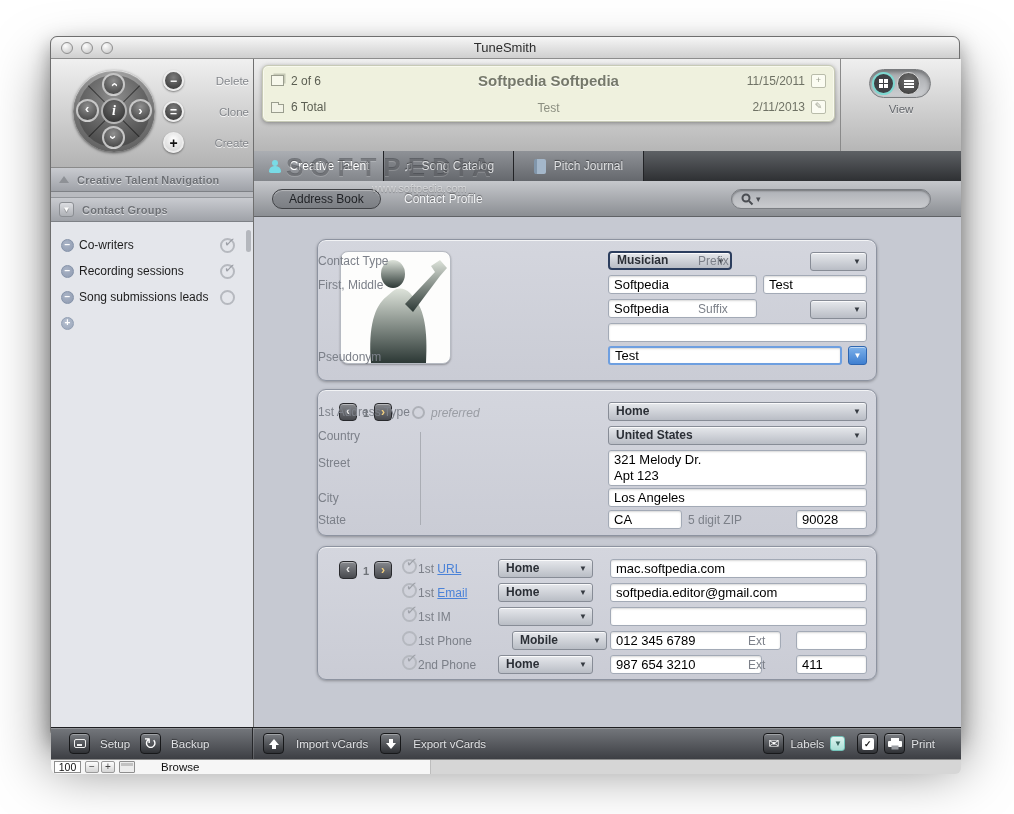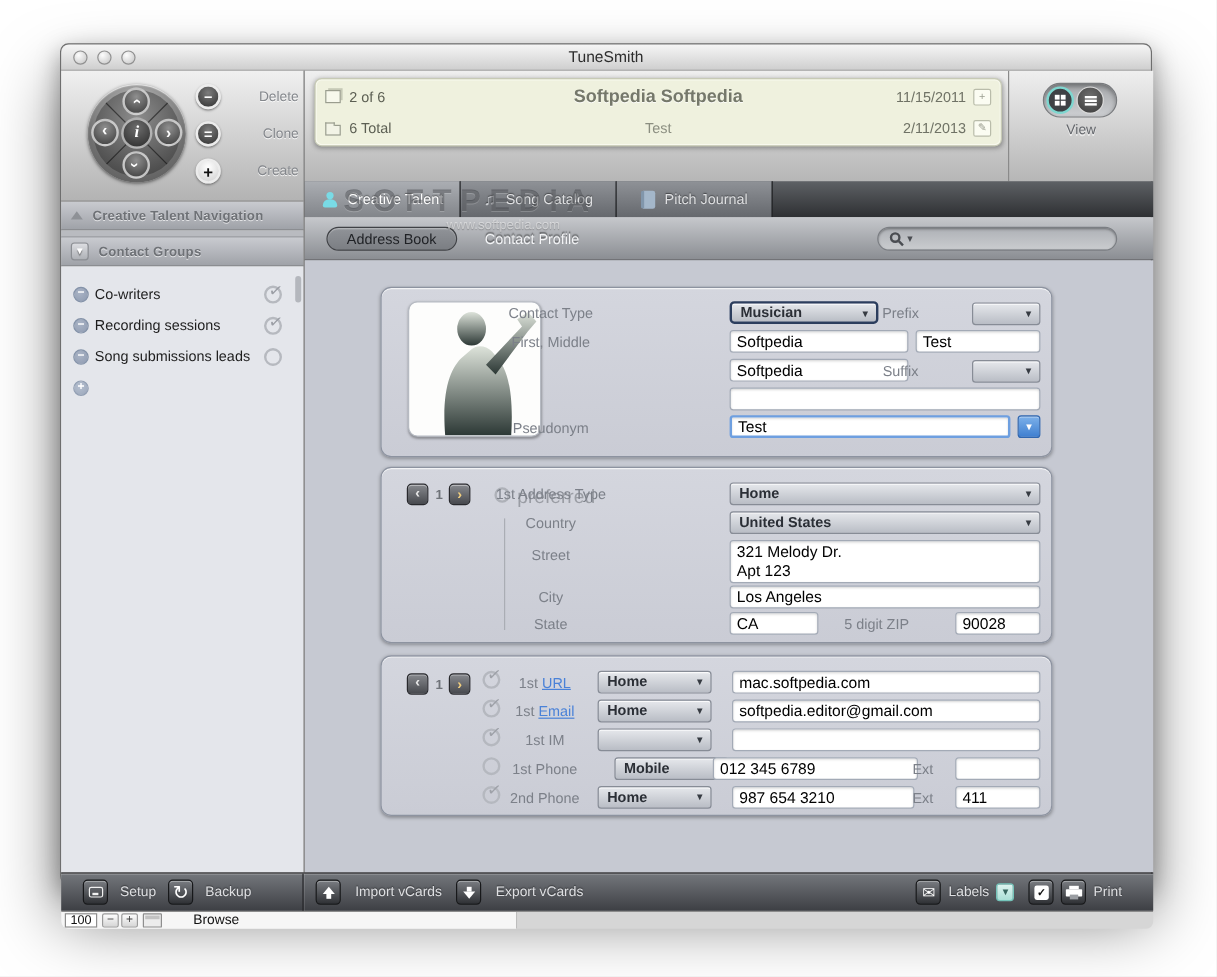--- a/index.html
+++ b/index.html
@@ -83,31 +83,31 @@
 .ab-pill{position:absolute;left:18px;top:8px;height:20px;padding:0 16px;border-radius:11px;background:linear-gradient(#909398,#7b7e83);border:1px solid #404246;box-shadow:inset 0 1px 1px rgba(255,255,255,.35);font-size:12px;color:#1f2125;line-height:18px}
 .cp-label{position:absolute;left:150px;top:11px;font-size:12px;color:#f3f4f6;text-shadow:0 -1px 1px rgba(0,0,0,.45)}
 .wm-small{position:absolute;left:118px;top:1px;font-size:11px;color:rgba(255,255,255,.48);text-shadow:0 1px 1px rgba(0,0,0,.25);pointer-events:none}
 .searchbox{position:absolute;right:30px;top:8px;width:200px;height:20px;border-radius:10px;background:linear-gradient(#aeb1b6,#cacccf);border:1px solid #7b7e83;box-shadow:inset 0 1px 2px rgba(0,0,0,.35);display:flex;align-items:center;padding:0 8px;gap:2px}
 .searchbox input{flex:1;border:none;background:transparent;outline:none;font-size:12px;color:#222;font-family:inherit}
 .scaret{font-size:9px;color:#4a4d52;line-height:1}
 
 .content{flex:1;background:#c6c9d2;position:relative}
 .panel{position:absolute;left:63px;width:560px;background:linear-gradient(#d4d6de,#caccd5);border:1px solid #8d93a0;border-radius:9px;box-shadow:0 1px 3px rgba(0,0,0,.3),inset 0 1px 0 rgba(255,255,255,.7)}
 .p1{top:22px;height:142px}.p2{top:172px;height:147px}.p3{top:329px;height:134px}
-.flabel{position:absolute;font-size:12px;color:#7c8089;text-align:center}
+.flabel{position:absolute;font-size:12px;color:#7c8089;text-align:left}
 .inp{position:absolute;height:19px;background:#fff;border:1px solid #a3aab6;border-radius:3px;font-size:13px;color:#000;padding:0 5px;font-family:inherit;box-shadow:inset 0 1px 2px rgba(0,0,0,.16);outline:none}
 .dd{position:absolute;height:19px;background:linear-gradient(#e6e8ec,#b9bdc5);border:1px solid #878c96;border-radius:3px;font-weight:bold;font-size:12px;color:#2b2f36;line-height:17px;padding:0 18px 0 7px;box-shadow:inset 0 1px 0 rgba(255,255,255,.8);white-space:nowrap;overflow:hidden}
 .dd .car{position:absolute;right:5px;top:5px;font-size:8px;color:#363b42;line-height:1}
 .dd.focused{border:2px solid #2c3e5e;border-radius:4px;line-height:15px}
 .photo{position:absolute;left:22px;top:11px;width:111px;height:113px;background:#fdfdfc;border:1px solid #b6bac2;border-radius:8px;box-shadow:0 1px 2px rgba(0,0,0,.3);overflow:hidden}
 .navsq{position:absolute;width:18px;height:18px;border-radius:4px;background:linear-gradient(#87898e,#47494e);border:1px solid #28292d;box-shadow:inset 0 1px 0 rgba(255,255,255,.4);color:#e8e8e8;font-weight:bold;font-size:12px;display:flex;align-items:center;justify-content:center;line-height:1}
 .navsq.gold{color:#f2cf7e}
 .navidx{position:absolute;font-size:11px;font-weight:bold;color:#6f7379}
 .radio{position:absolute;width:13px;height:13px;border-radius:50%;border:2px solid #aeb1b8}
-.pref{position:absolute;font-size:16px;color:#9a9da4}
+.pref{position:absolute;font-style:italic;font-size:12px;color:#9a9da4}
 .vline{position:absolute;width:1px;background:#aaadb4}
 .ckc{position:absolute;width:15px;height:15px;border-radius:50%;border:2px solid #b5b8bf;color:#9ea1a8}
 .ckc .ck{position:absolute;left:2px;top:-7px;font-size:14px;transform:rotate(8deg)}
 .linklab{color:#4a82d8;text-decoration:underline}
 .bluebtn{position:absolute;width:19px;height:19px;border-radius:3px;background:linear-gradient(#7db1ea,#3f7fd0);border:1px solid #2f66b0;color:#fff;display:flex;align-items:center;justify-content:center;font-size:8px;box-shadow:inset 0 1px 0 rgba(255,255,255,.5)}
 .inp.bluefocus{border:2px solid #6e9fe0}
 .street{line-height:16px;white-space:pre-line;padding-top:1px}
 
 .bottombar{position:absolute;left:0;top:690px;width:910px;height:32px;background:linear-gradient(#74777c,#3d3f44);border-top:1px solid #1e1f22;box-shadow:inset 0 1px 0 rgba(255,255,255,.22);display:flex;align-items:center}
 .bb-left{width:202px;height:100%;border-right:1px solid #26272a;box-shadow:1px 0 0 rgba(255,255,255,.15);display:flex;align-items:center;gap:10px;padding-left:18px}
@@ -374,21 +374,21 @@
         <span class="ckc" style="left:84px;top:60px">
             <span class="ck">✓</span>
           </span>
         <span class="flabel" style="left:100px;top:63px;width:72px">1st IM</span>
         <div class="dd" style="left:180px;top:60px;width:95px"><span></span><span class="car">▼</span></div>
         <input class="inp" style="left: 292px; top: 60px; width: 257px;" value="">
 
         <span class="ckc" style="left:84px;top:84px"></span>
         <span class="flabel" style="left:100px;top:87px;width:72px">1st Phone</span>
         <div class="dd" style="left:194px;top:84px;width:95px"><span>Mobile</span><span class="car">▼</span></div>
-        <input class="inp" style="left: 276px; top: 84px; width: 171px;" value="012 345 6789">
+        <input class="inp" style="left: 292px; top: 84px; width: 171px;" value="012 345 6789">
         <span class="flabel" style="left:430px;top:87px;width:42px">Ext</span>
         <input class="inp" style="left: 478px; top: 84px; width: 71px;" value="">
 
         <span class="ckc" style="left:84px;top:108px">
             <span class="ck">✓</span>
           </span>
         <span class="flabel" style="left:100px;top:111px;width:72px">2nd Phone</span>
         <div class="dd" style="left:180px;top:108px;width:95px"><span>Home</span><span class="car">▼</span></div>
         <input class="inp" style="left: 292px; top: 108px; width: 152px;" value="987 654 3210">
         <span class="flabel" style="left:430px;top:111px;width:42px">Ext</span>

